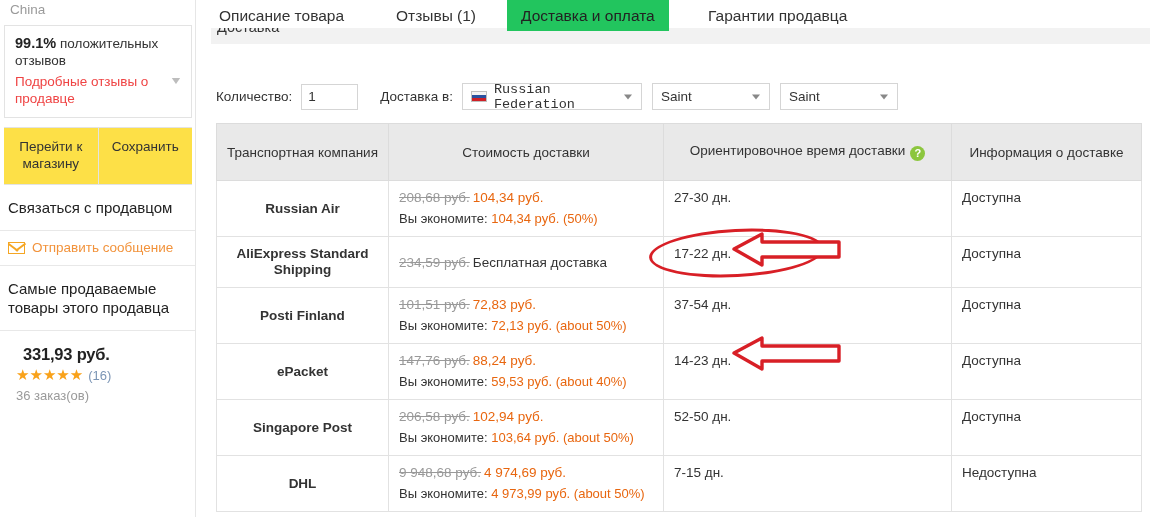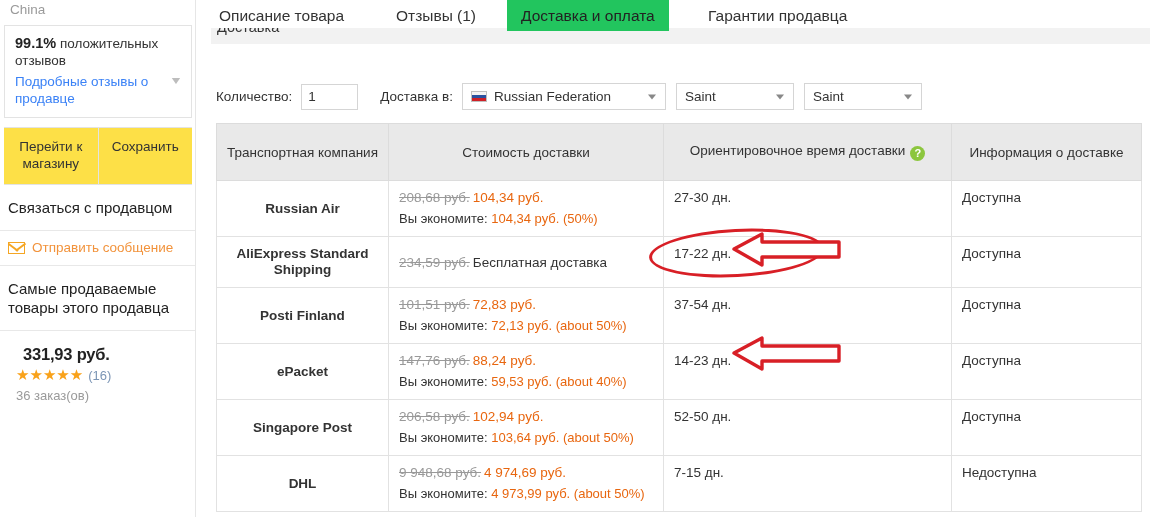--- a/index.html
+++ b/index.html
@@ -34,21 +34,21 @@
     border: 1px solid #e3e3e3;
     padding: 9px 10px 10px 10px;
     position: relative;
   }
   .sb-fb-line1 { font-size: 13.5px; line-height: 17px; color: #333; }
   .sb-fb-pct { font-weight: bold; font-size: 14.5px; color: #222; }
   .sb-fb-link {
     margin-top: 4px;
     font-size: 13.5px;
     line-height: 17px;
-    color: #3b82f6;
+    color: #ef4444;
     width: 140px;
   }
   .sb-chevron {
     position: absolute;
     right: 12px; top: 47px;
     color: #bdbdbd; font-size: 12px;
     transform: scaleX(1.4);
   }
   .sb-btn-row {
     display: flex;
@@ -210,21 +210,21 @@
     margin-right: 10px;
   }
   .select .caret {
     position: absolute; right: 9px; top: 50%;
     transform: translateY(-50%);
     width: 0; height: 0;
     border-left: 4.5px solid transparent;
     border-right: 4.5px solid transparent;
     border-top: 5px solid #888;
   }
-  .sel-country { width: 204px; }
+  .sel-country { width: 180px; font-family: Liberation Mono, monospace; }
   .sel-region  { width: 118px; }
   .sel-city    { width: 118px; }
   .flag {
     width: 16px; height: 11px;
     margin-right: 7px;
     flex: none;
     background: linear-gradient(to bottom,#f4f4f4 0 33%,#2a52a0 33% 66%,#cf2027 66% 100%);
     border: 1px solid #bfbfbf;
   }
 

